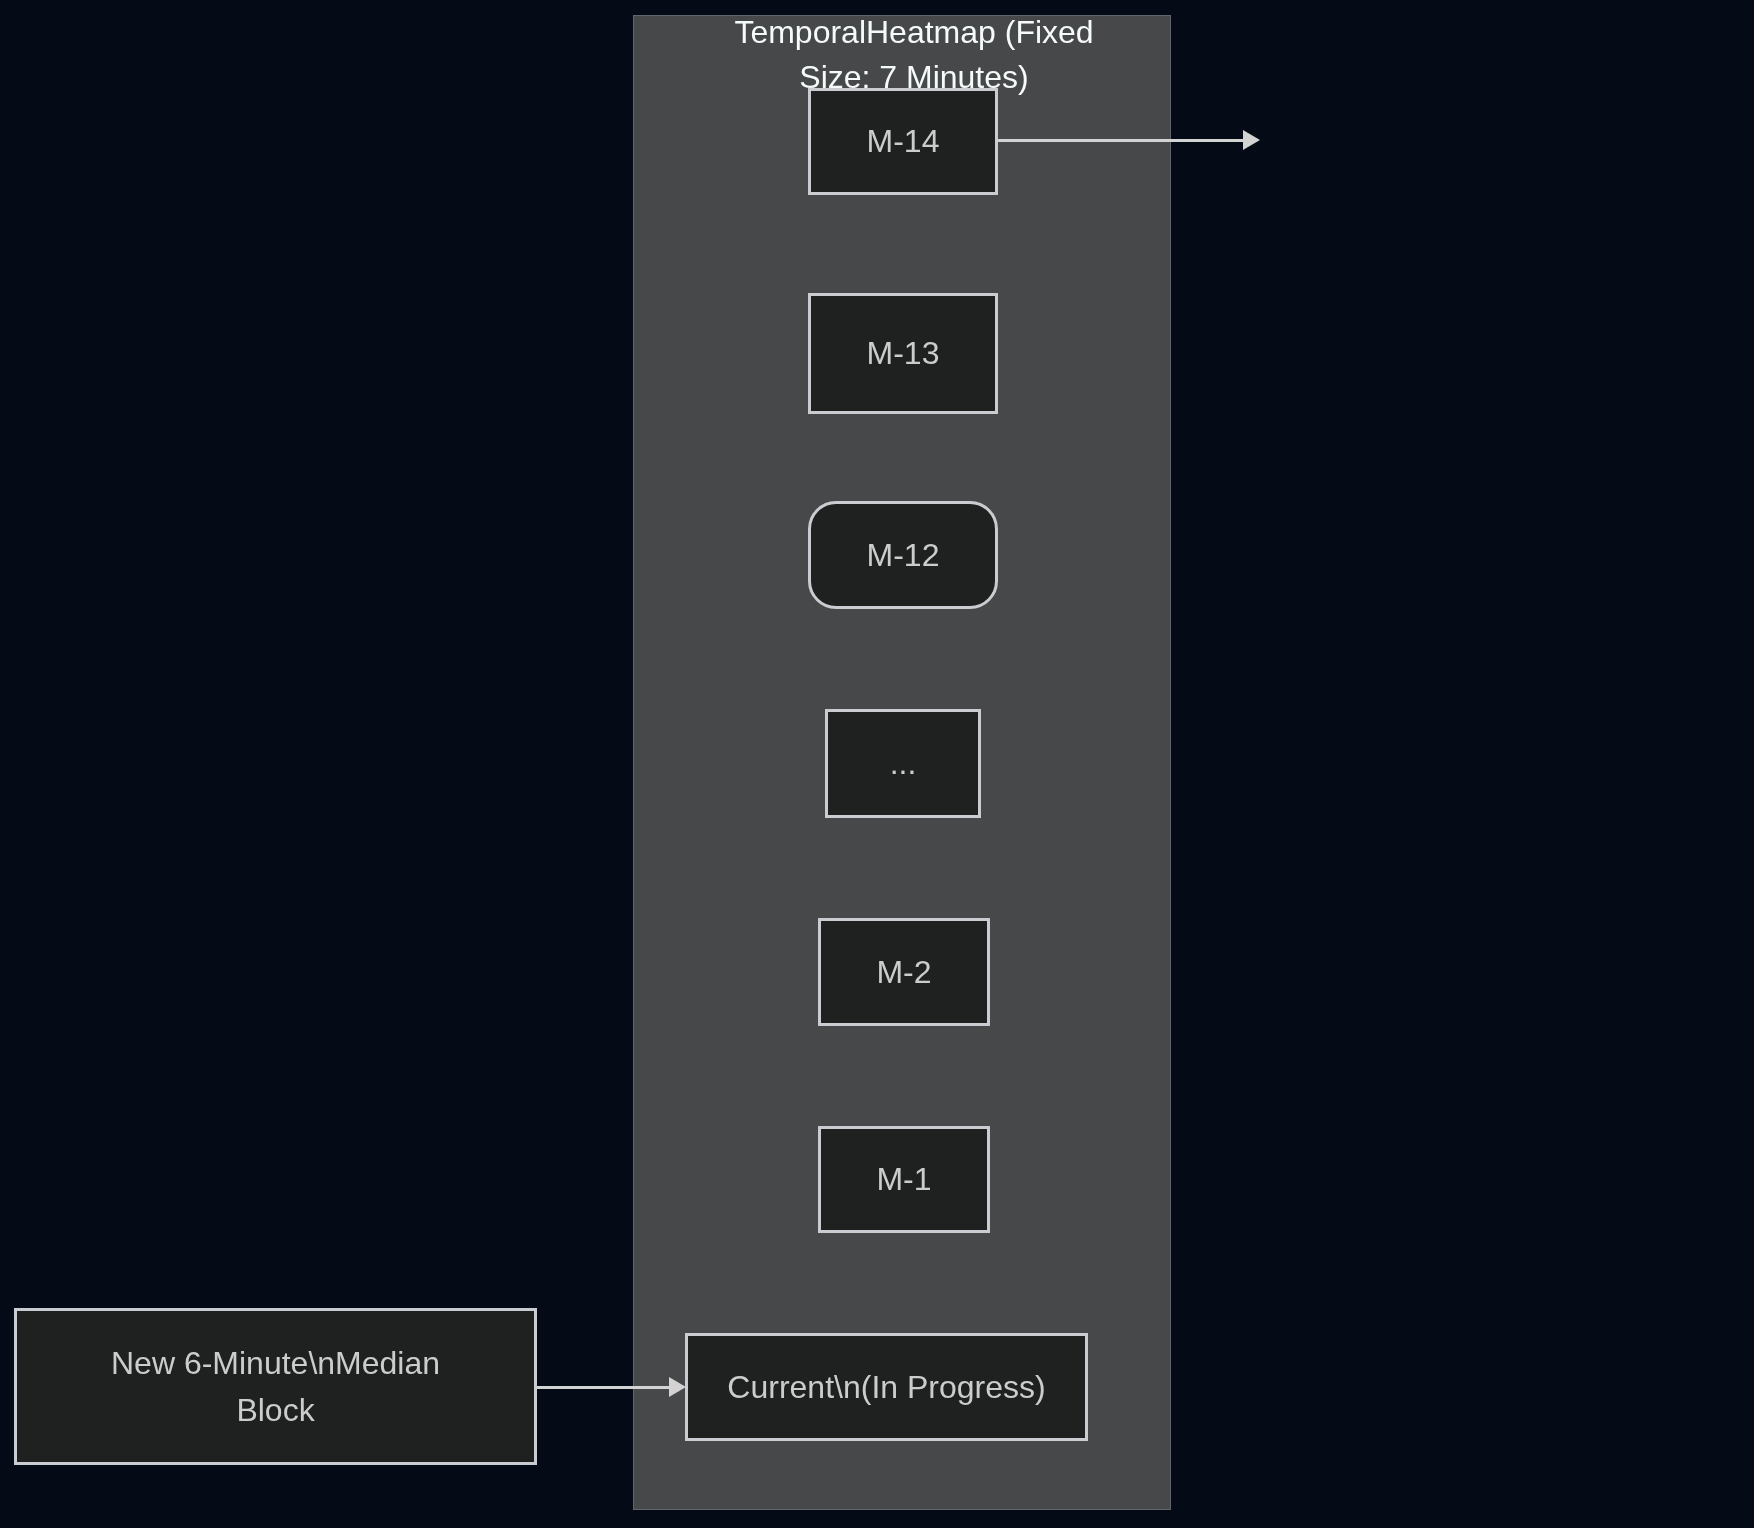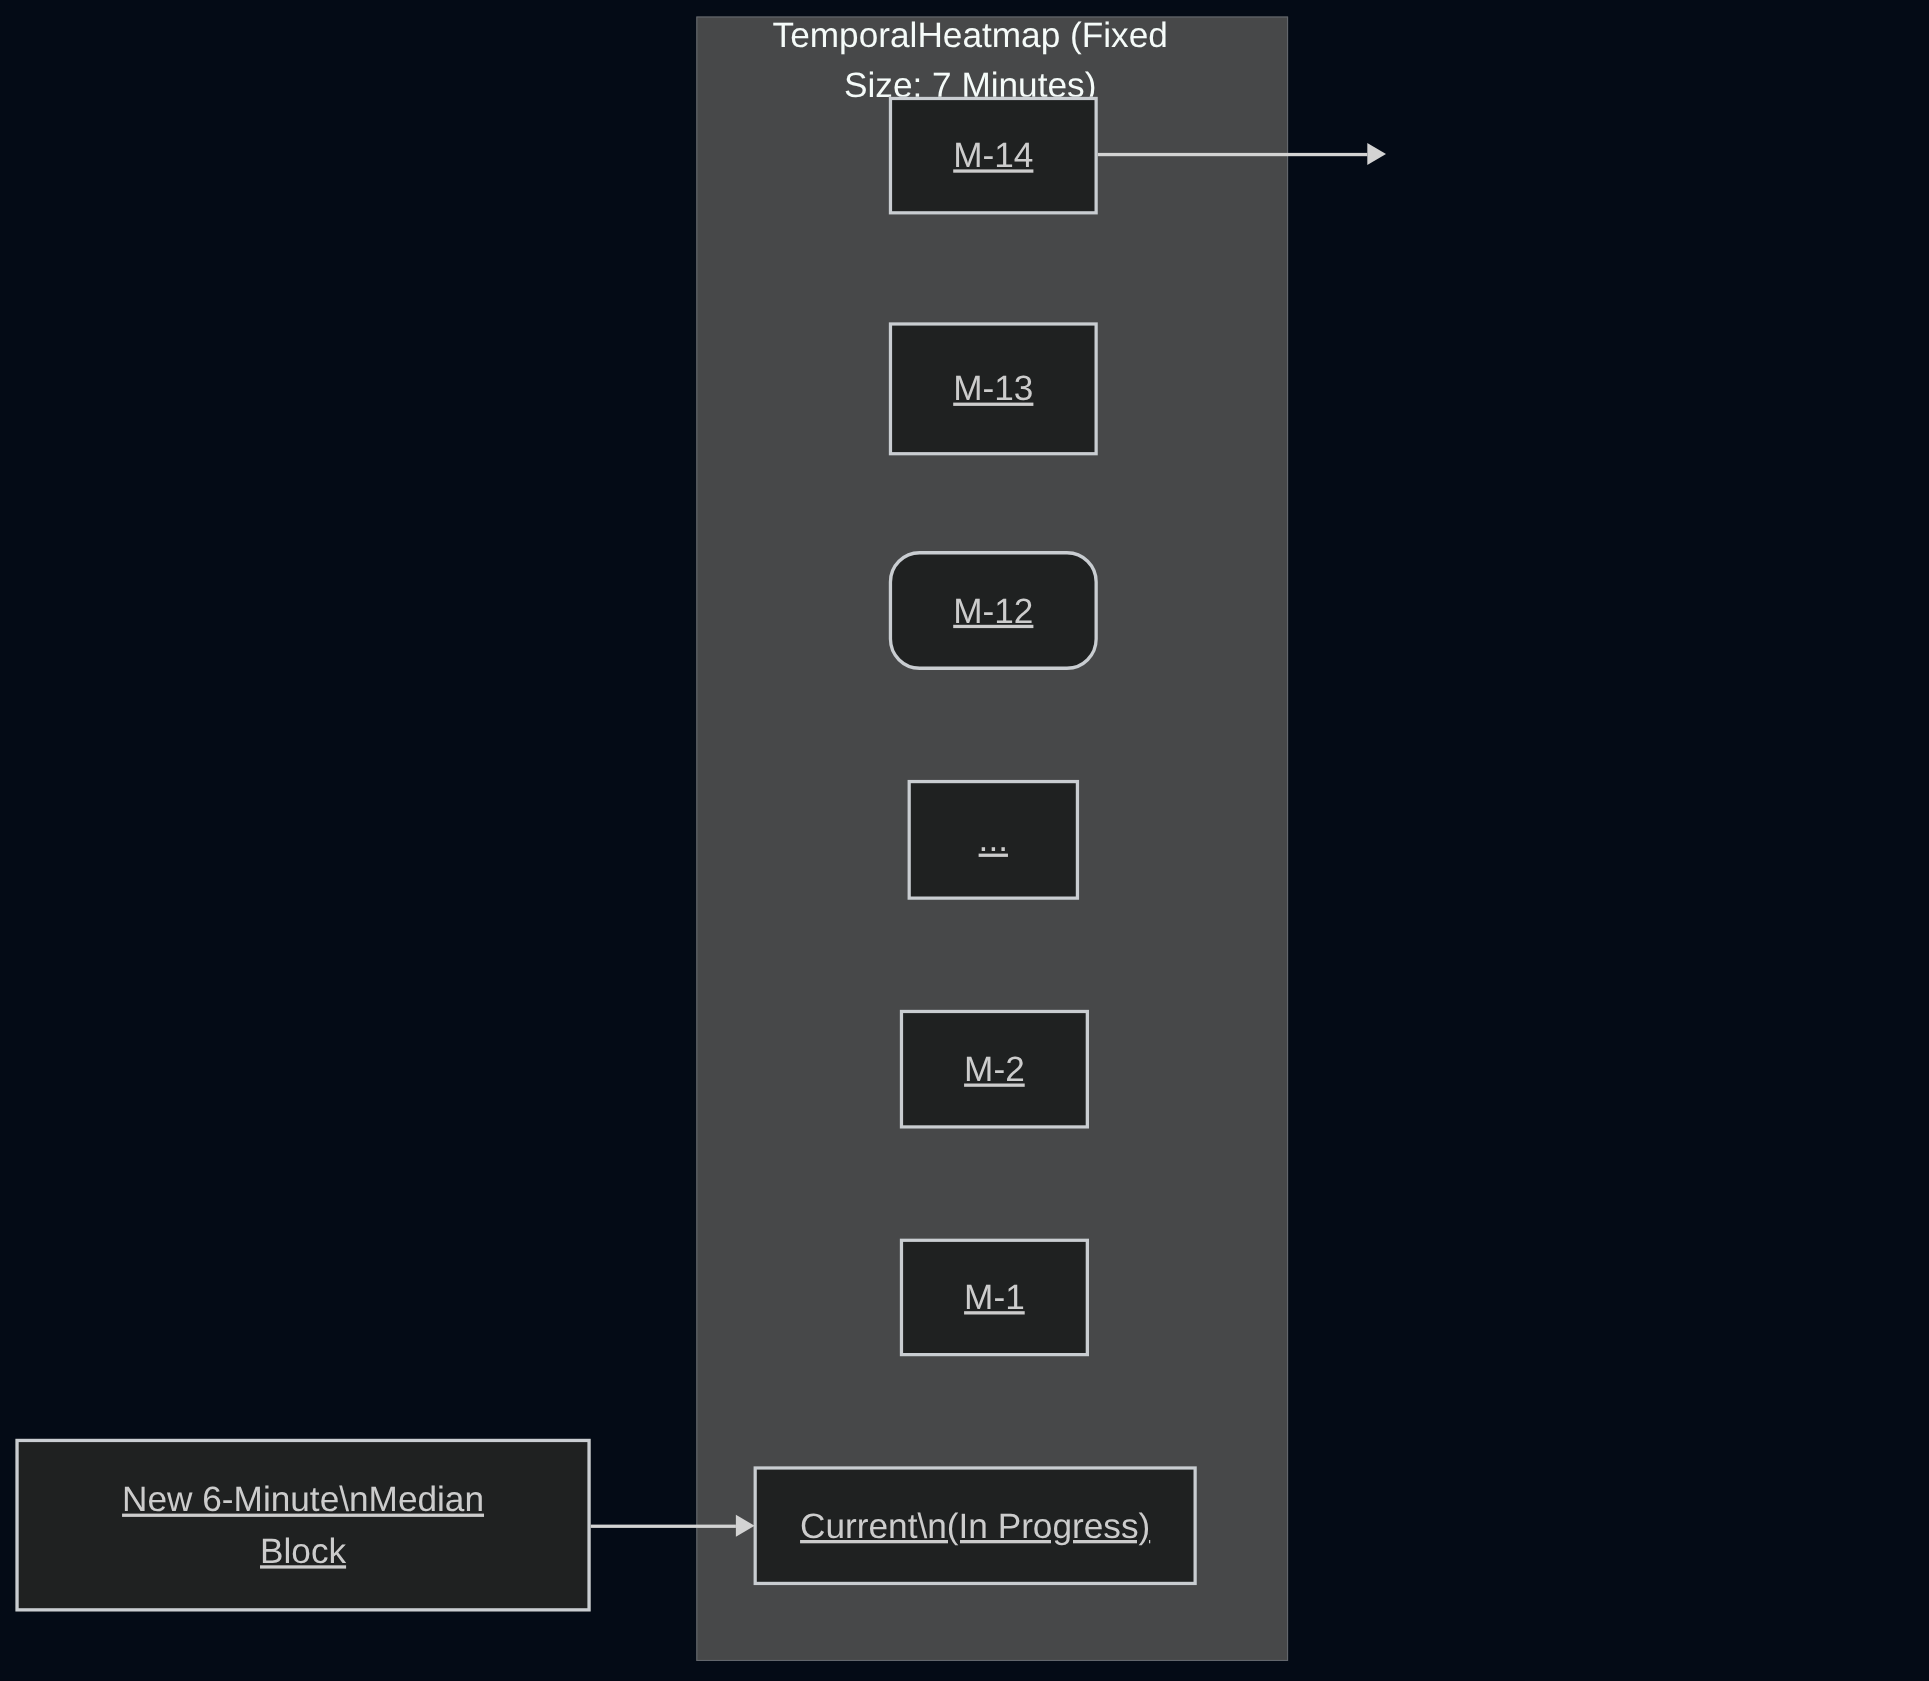--- a/index.html
+++ b/index.html
@@ -21,36 +21,36 @@
   }
   .cluster-title {
     position: absolute;
     left: 633px; top: 10px;
     width: 498px;
     text-align: center;
     font-size: 32px;
     line-height: 45px;
     color: #F5FBF9;
     z-index: 1;
+    padding-left: 32px;
   }
   .node {
     position: absolute;
     background: #1F2121;
     border: 3px solid #C9CDD1;
     box-sizing: border-box;
     color: #CCCCCC;
     font-size: 32px;
     display: flex;
     flex-direction: column;
     align-items: center;
     justify-content: center;
     text-align: center;
     line-height: 47px;
     z-index: 2;
-    text-decoration: underline;
   }
   .node-m14     { left: 808px;  top: 88px;   width: 190px; height: 107px; }
   .node-m13     { left: 808px;  top: 293px;  width: 190px; height: 121px; }
   .node-m12     { left: 808px;  top: 501px;  width: 190px; height: 108px; border-radius: 28px; }
   .node-dots    { left: 825px;  top: 709px;  width: 156px; height: 109px; }
   .node-m2      { left: 818px;  top: 918px;  width: 172px; height: 108px; }
   .node-m1      { left: 818px;  top: 1126px; width: 172px; height: 107px; }
   .node-current { left: 685px;  top: 1333px; width: 403px; height: 108px; }
   .node-oldest  { left: 1261px; top: 88px;   width: 477px; height: 107px; }
   .node-new     { left: 14px;   top: 1308px; width: 523px; height: 157px; }

